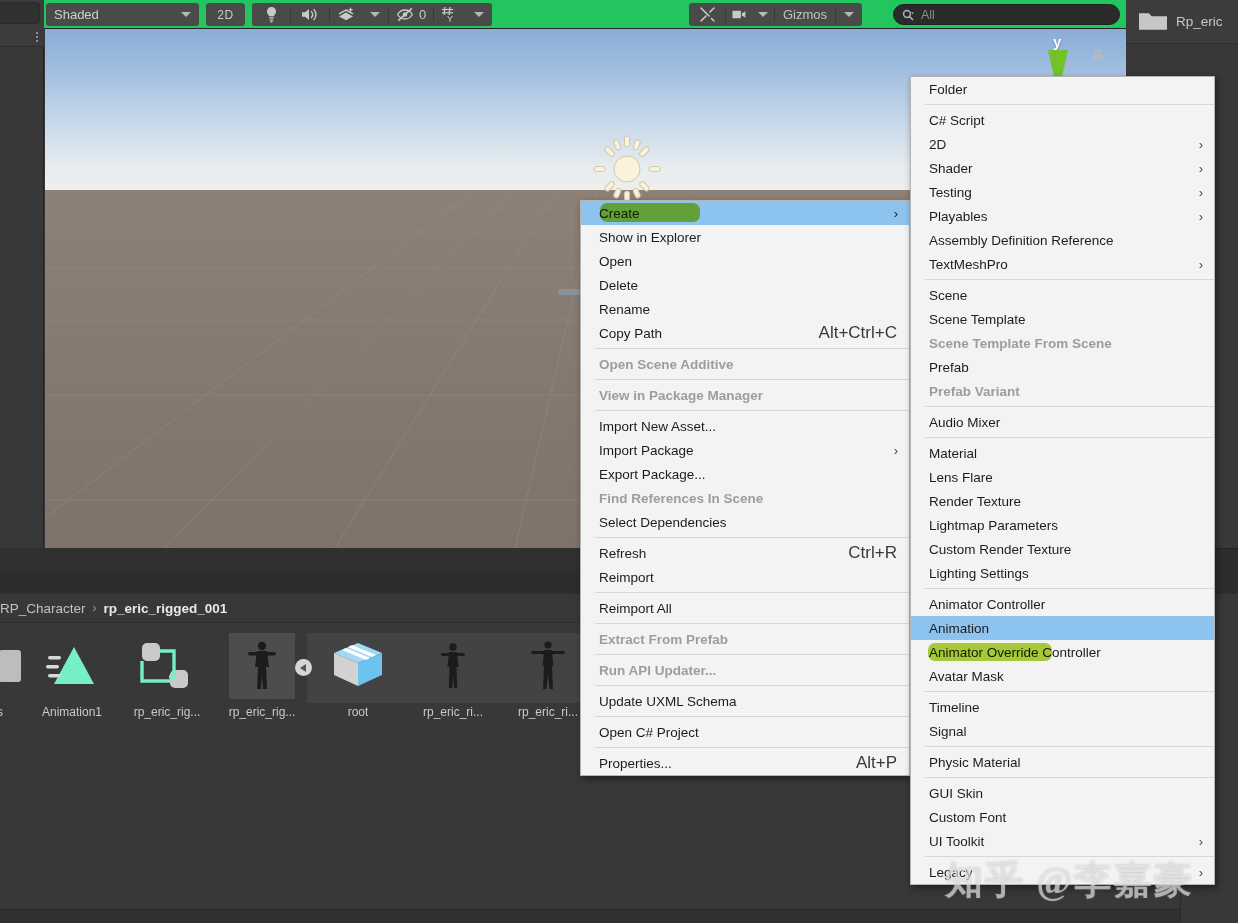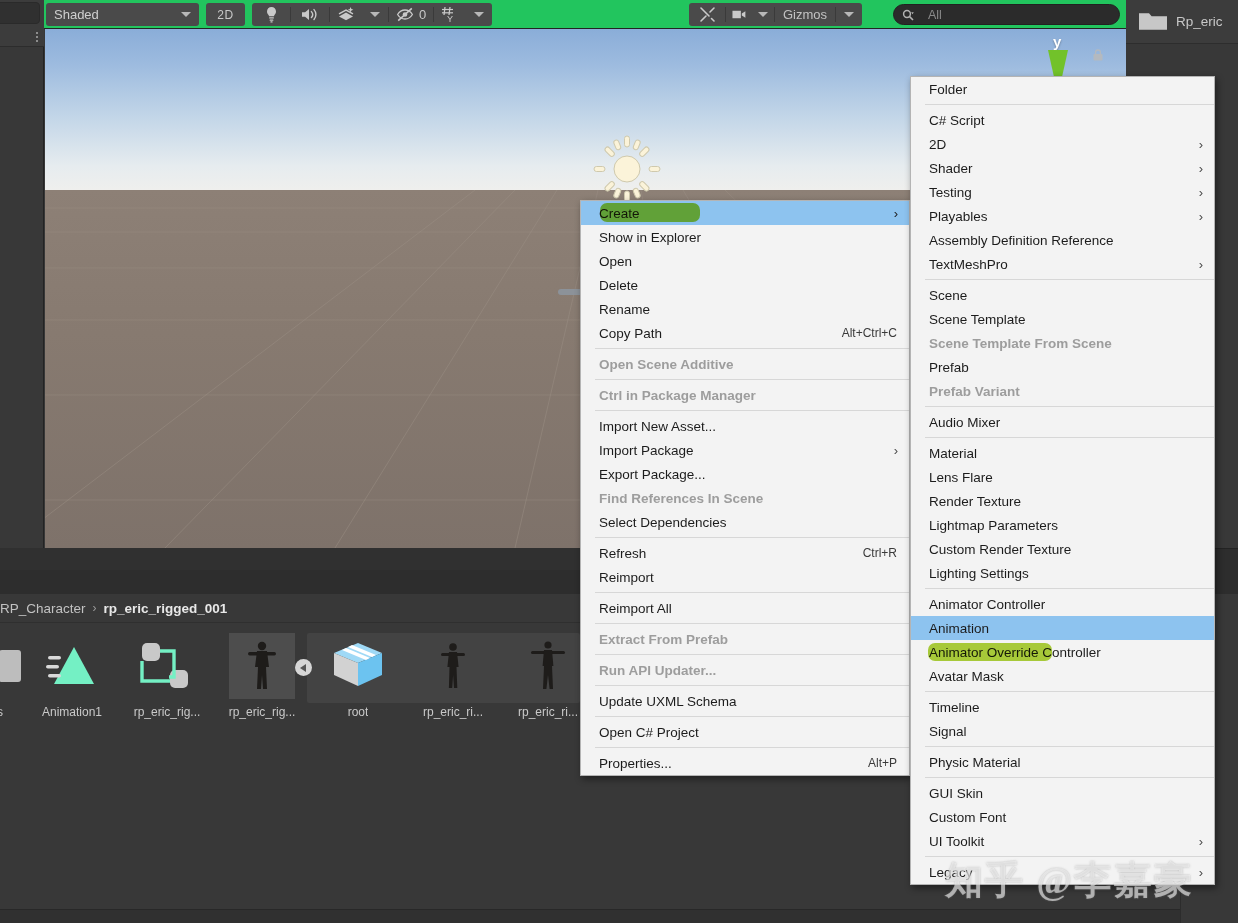--- a/index.html
+++ b/index.html
@@ -46,21 +46,21 @@
   }
   .tb-2d { left: 206px; width: 39px; justify-content: center; }
   .tb-2d .lbl { font-size: 12px; color: #c8c8c8; letter-spacing: .5px; }
   .tb-fx { left: 252px; }
   .tb-gizmogrp { left: 689px; }
   .tb-search {
     position: absolute; left: 893px; top: 4px; width: 227px; height: 21px;
     background: #2b2b2b; border: 1px solid #212121; border-radius: 11px;
     display: flex; align-items: center; padding: 0 8px;
   }
-  .tb-search .ph { color: #8a8a8a; font-size: 12.5px; margin-left: 14px; text-align: center; }
+  .tb-search .ph { color: #8a8a8a; font-size: 12.5px; margin-left: 7px; text-align: center; }
 
   
   .top-project {
     position: absolute; left: 1126px; top: 0; width: 112px; height: 44px;
     background: #3c3c3c; display: flex; align-items: center; gap: 8px;
     padding-left: 12px; border-bottom: 1px solid #2d2d2d;
   }
   .top-project .name { color: #c8c8c8; font-size: 13.5px; white-space: nowrap; }
 
   
@@ -190,21 +190,21 @@
   #ctx-menu { left: 580px; top: 200px; width: 330px; }
   #create-submenu { left: 910px; top: 76px; width: 305px; }
   .mi {
     position: relative; height: 24px; display: flex; align-items: center;
     padding-left: 18px; padding-right: 12px;
     color: #1c1c1c; font-size: 13.5px; white-space: nowrap; cursor: default;
   }
   .mi.disabled { color: #9d9d9d; font-weight: bold; }
   .mi.selected { background: #8dc3ef; }
   .mi .sc {
-    margin-left: auto; color: #3a3a3a; font-size: 12px; padding-left: 22px;
+    margin-left: auto; color: #3a3a3a; font-size: 17px; padding-left: 22px;
   }
   .mi .arrow {
     position: absolute; right: 11px; top: 50%; transform: translateY(-50%);
     color: #4a4a4a; font-size: 13px; line-height: 1;
   }
   .mi.selected .arrow { color: #1c1c1c; }
   .msep { height: 1px; background: #d7d7d7; margin: 3px 0 3px 14px; }
 
   
   .hl {
@@ -555,21 +555,21 @@
       <div class="mi">
         <span>Copy Path</span>
         <span class="sc">Alt+Ctrl+C</span>
       </div>
       <div class="msep"></div>
       <div class="mi disabled">
         <span>Open Scene Additive</span>
       </div>
       <div class="msep"></div>
       <div class="mi disabled">
-        <span>Ctrl in Package Manager</span>
+        <span>View in Package Manager</span>
       </div>
       <div class="msep"></div>
       <div class="mi">
         <span>Import New Asset...</span>
       </div>
       <div class="mi">
         <span>Import Package</span>
         <span class="arrow">›</span>
       </div>
       <div class="mi">

